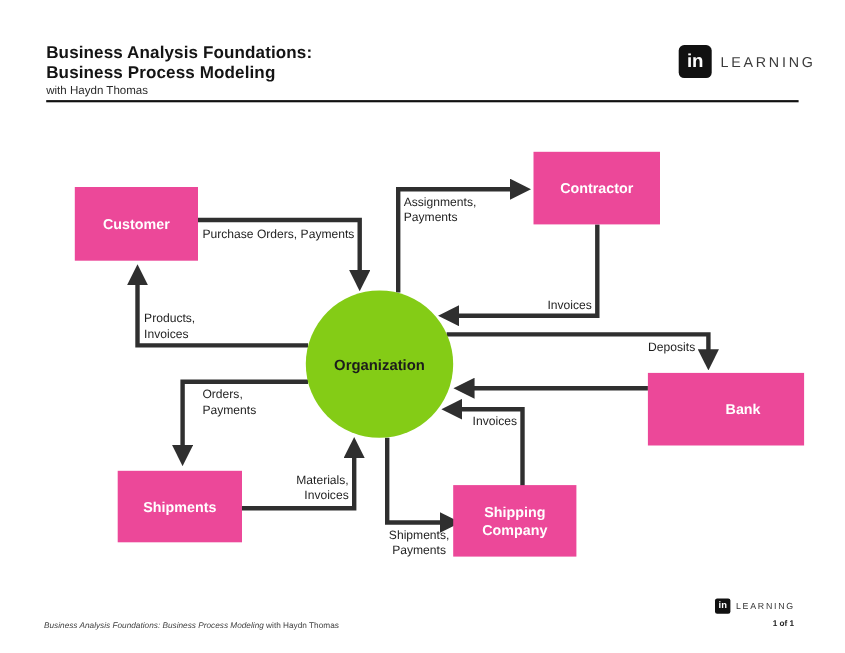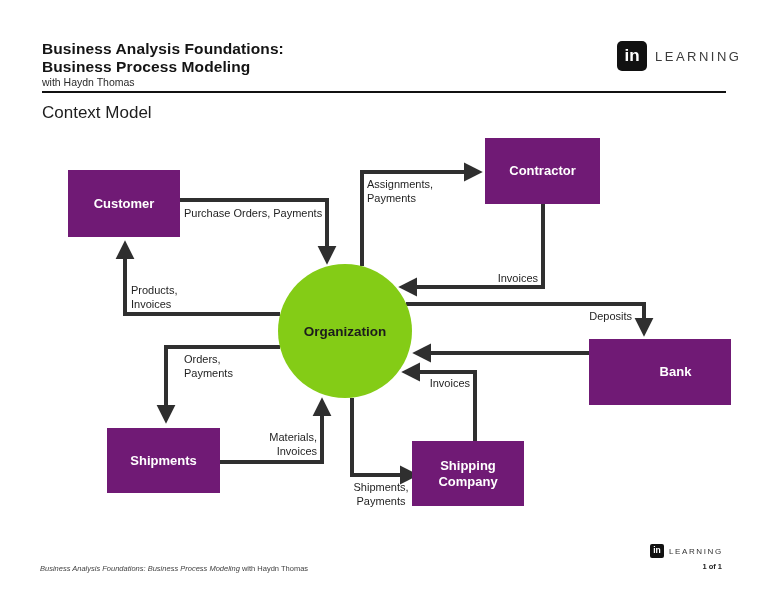--- a/index.html
+++ b/index.html
@@ -41,21 +41,21 @@
   }
   .heading {
     position: absolute; left: 42px; top: 103px; margin: 0;
     font-size: 17px; font-weight: normal; color: #1d1d1d;
   }
   
   .diagram { position: absolute; inset: 0; }
   .diagram svg { position: absolute; left: 0; top: 0; }
   .entity {
     position: absolute;
-    background: #701a75;
+    background: #ec4899;
     color: #ffffff; font-weight: bold; font-size: 13px; line-height: 16px;
     display: flex; align-items: center; justify-content: center;
     text-align: center;
   }
   .e-customer   { left: 68px;  top: 170px; width: 112px; height: 67px; }
   .e-contractor { left: 485px; top: 138px; width: 115px; height: 66px; }
   .e-bank       { left: 589px; top: 339px; width: 111px; height: 66px; padding-left: 31px; }
   .e-supplier   { left: 107px; top: 428px; width: 113px; height: 65px; }
   .e-shipping   { left: 412px; top: 441px; width: 112px; height: 65px; padding: 0 18px; box-sizing: border-box; }
   .center-circle {
@@ -109,21 +109,20 @@
   <div class="title">
     <div>Business Analysis Foundations:</div>
     <div>Business Process Modeling</div>
   </div>
   <div class="byline">with Haydn Thomas</div>
   <div class="brand-top">
     <span class="in-badge">in</span>
     <span class="brand-label">LEARNING</span>
   </div>
   <div class="rule"></div>
-  <h1 class="heading">Context Model</h1>
 
   <div class="diagram">
 
     <svg width="768" height="594" viewBox="0 0 768 594">
       <defs>
         <marker id="ah" viewBox="0 0 10 10" refX="7" refY="5" markerWidth="4.8" markerHeight="4.8" orient="auto-start-reverse">
           <path d="M0,0 L10,5 L0,10 z" fill="#2F2F2F"></path>
         </marker>
       </defs>
       <g fill="none" stroke="#2F2F2F" stroke-width="4">

